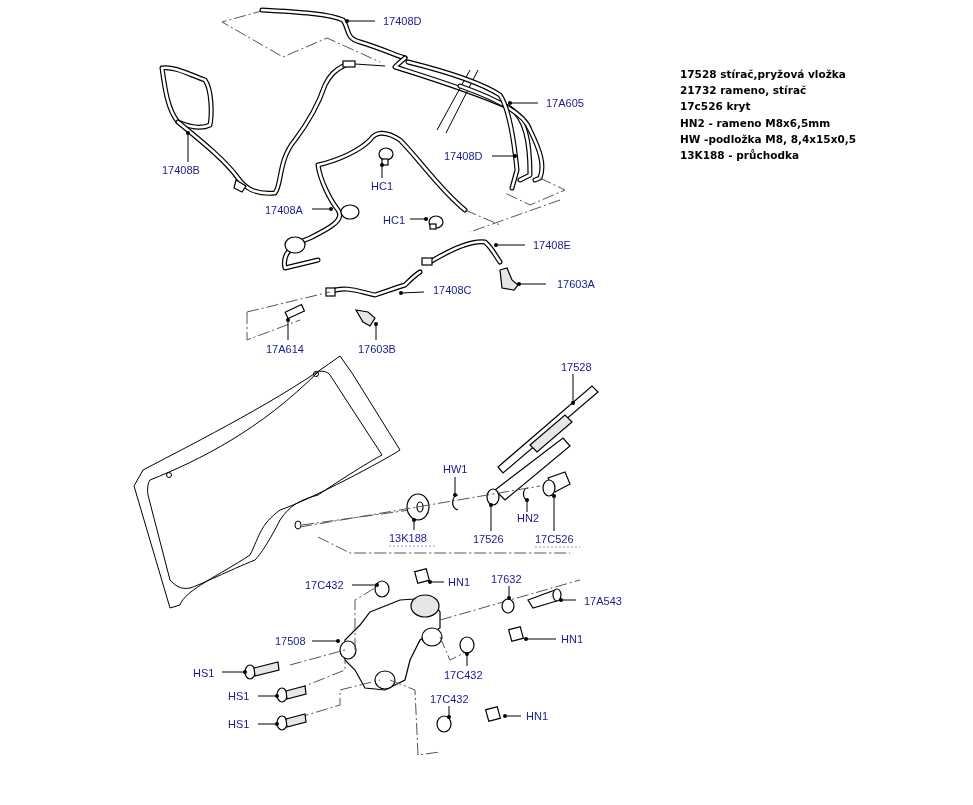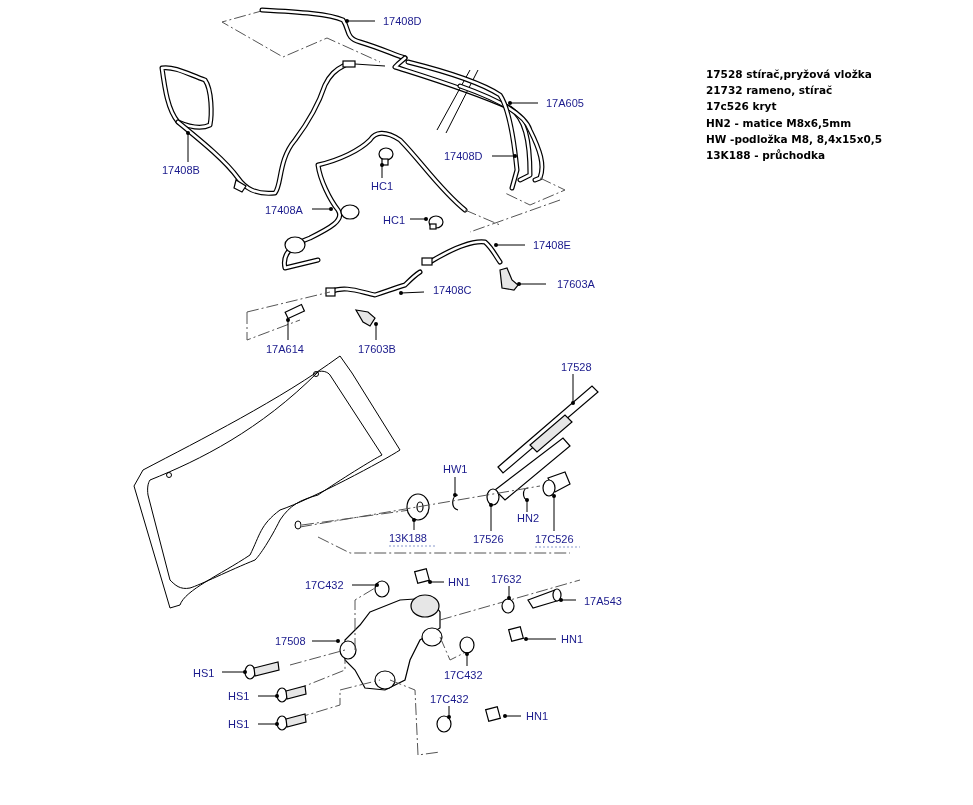--- a/index.html
+++ b/index.html
@@ -8,21 +8,21 @@
     .lbl { font-family: "Liberation Sans", sans-serif; font-size: 11px; fill: #1a1a8c; }
     .leader { stroke: #000; stroke-width: 1; fill: none; }
     .dot { fill: #000; }
     .tube { fill: none; stroke: #000; stroke-width: 5; stroke-linecap: round; stroke-linejoin: round; }
     .tube-in { fill: none; stroke: #fff; stroke-width: 2.6; stroke-linecap: round; stroke-linejoin: round; }
     .dash { fill: none; stroke: #555; stroke-width: 1; stroke-dasharray: 12 3 2 3; }
     .part { fill: #fff; stroke: #000; stroke-width: 1.2; }
     .part-g { fill: #e6e6e6; stroke: #000; stroke-width: 1.2; }
     .thin { fill: none; stroke: #000; stroke-width: 1; }
     #legend { position: absolute; left: 680px; top: 66px; font-family: "DejaVu Sans", sans-serif; font-weight: bold; font-size: 10.5px; line-height: 16.2px; color: #000; }
-    #legend div { white-space: nowrap; margin-left: 26px; }
+    #legend div { white-space: nowrap; }
   </style>
 </head>
 <body>
 
 <svg id="diagram" viewBox="0 0 973 805" xmlns="http://www.w3.org/2000/svg">
 
   <g>
     <polyline class="dash" points="265,10 222,22 283,57 327,38 380,62"></polyline>
     <path class="tube" d="M262,10 C300,12 330,14 343,20 C350,30 345,38 360,42 C380,48 395,55 405,58"></path>
     <path class="tube-in" d="M262,10 C300,12 330,14 343,20 C350,30 345,38 360,42 C380,48 395,55 405,58"></path>
@@ -325,16 +325,16 @@
     <line class="leader" x1="505" y1="716" x2="521" y2="716"></line>
       <circle class="dot" cx="505" cy="716" r="2"></circle>
     <text class="lbl" x="526" y="720">HN1</text>
   </g>
 </svg>
 
 <div id="legend">
   <div>17528 stírač,pryžová vložka</div>
   <div>21732 rameno, stírač</div>
   <div>17c526 kryt</div>
-  <div>HN2 - matice M8x6,5mm</div>
+  <div>HN2 - rameno M8x6,5mm</div>
   <div>HW -podložka M8, 8,4x15x0,5</div>
   <div>13K188 - průchodka</div>
 </div>
 
 </body></html>

